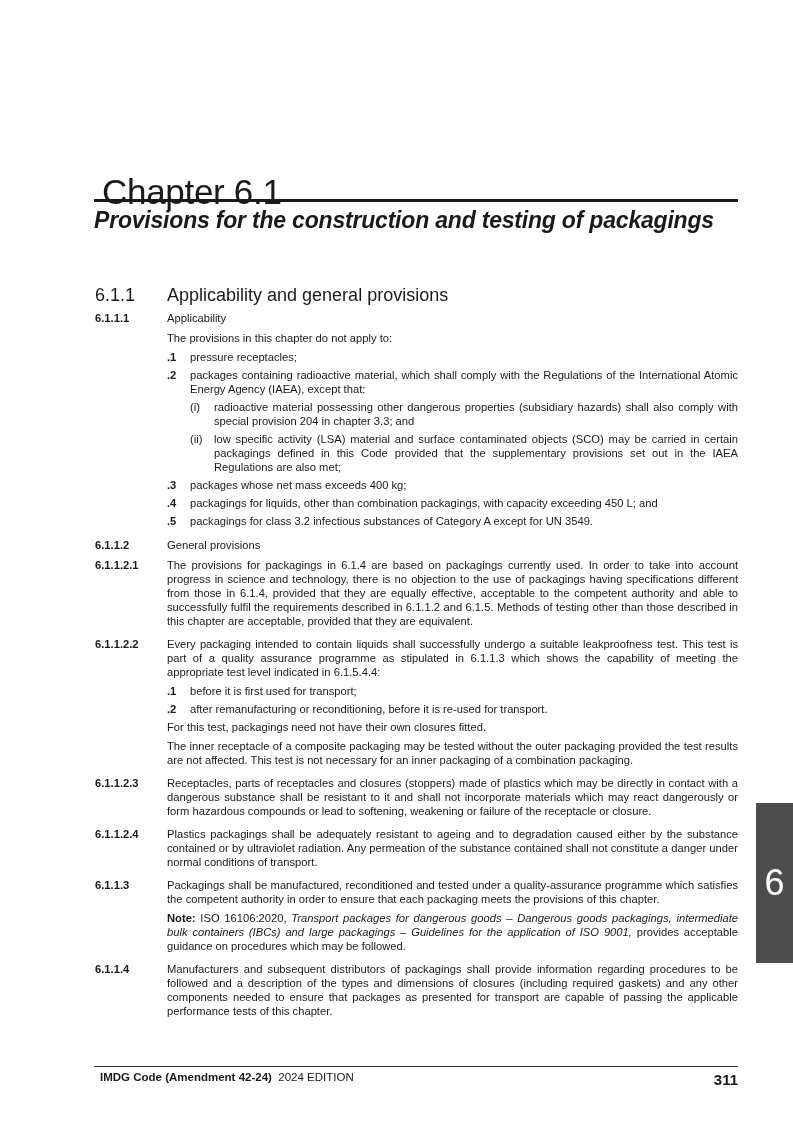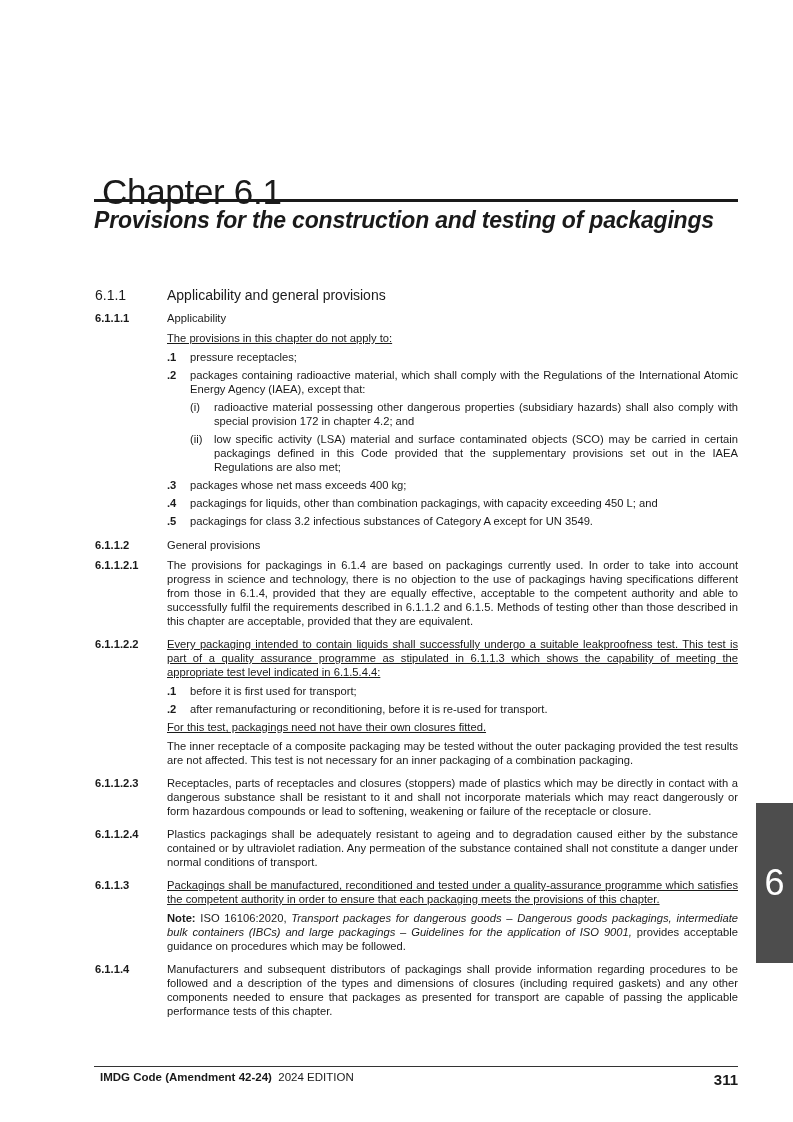--- a/index.html
+++ b/index.html
@@ -5,25 +5,25 @@
   html, body { margin:0; padding:0; background:#ffffff; }
   body { width:793px; height:1122px; position:relative; overflow:hidden;
          font-family:"Liberation Sans", sans-serif; color:#1a1a1a; }
   .chapter-title { position:absolute; left:94px; top:164px; font-size:35px; font-weight:normal; letter-spacing:-0.3px; margin:8px; }
   .chapter-rule { position:absolute; left:94px; top:199px; width:644px; height:3px; background:#1a1a1a; }
   .chapter-subtitle { position:absolute; left:94px; top:207px; font-size:23px; font-style:italic; margin:0; letter-spacing:-0.2px; }
   .content { position:absolute; left:95px; top:288px; width:643px; font-size:11.2px; line-height:14px; }
   .row { display:flex; }
   .num { width:72px; flex:none; font-weight:bold; }
   .body { flex:1; text-align:justify; }
-  .h1 { font-size:14px; font-weight:normal; margin-bottom:9px; }
+  .h1 { font-size:18px; font-weight:normal; margin-bottom:9px; }
   .h1 .num { font-weight:normal; }
   .h2 { margin-bottom:6px; }
   .h2 .num { font-weight:bold; }
-  .p { margin-bottom:5px;text-decoration:underline; }
+  .p { margin-bottom:5px; }
   .item { display:flex; margin-bottom:4px; }
   .item .mk { width:23px; flex:none; font-weight:bold; }
   .sub { display:flex; margin-bottom:4px; padding-left:23px; }
   .sub .mk { width:24px; flex:none; }
   .sub .tx, .item .tx { flex:1; text-align:justify; }
   .para { margin-bottom:9px; }
   .gap { height:3px; }
   .note-label { font-weight:bold; }
   .footer-rule { position:absolute; left:94px; top:1066px; width:644px; height:1px; background:#333; }
   .footer-left { position:absolute; left:94px; top:1071px; font-size:11.5px;padding-left:6px; }
@@ -57,21 +57,21 @@
       <div class="item">
         <span class="mk">.1</span>
         <span class="tx">pressure receptacles;</span>
       </div>
       <div class="item">
         <span class="mk">.2</span>
         <span class="tx">packages containing radioactive material, which shall comply with the Regulations of the International Atomic Energy Agency (IAEA), except that:</span>
       </div>
       <div class="sub">
         <span class="mk">(i)</span>
-        <span class="tx">radioactive material possessing other dangerous properties (subsidiary hazards) shall also comply with special provision 172 in chapter 4.2; and</span>
+        <span class="tx">radioactive material possessing other dangerous properties (subsidiary hazards) shall also comply with special provision 204 in chapter 3.3; and</span>
       </div>
       <div class="sub">
         <span class="mk">(ii)</span>
         <span class="tx">low specific activity (LSA) material and surface contaminated objects (SCO) may be carried in certain packagings defined in this Code provided that the supplementary provisions set out in the IAEA Regulations are also met;</span>
       </div>
       <div class="item">
         <span class="mk">.3</span>
         <span class="tx">packages whose net mass exceeds 400 kg;</span>
       </div>
       <div class="item">

